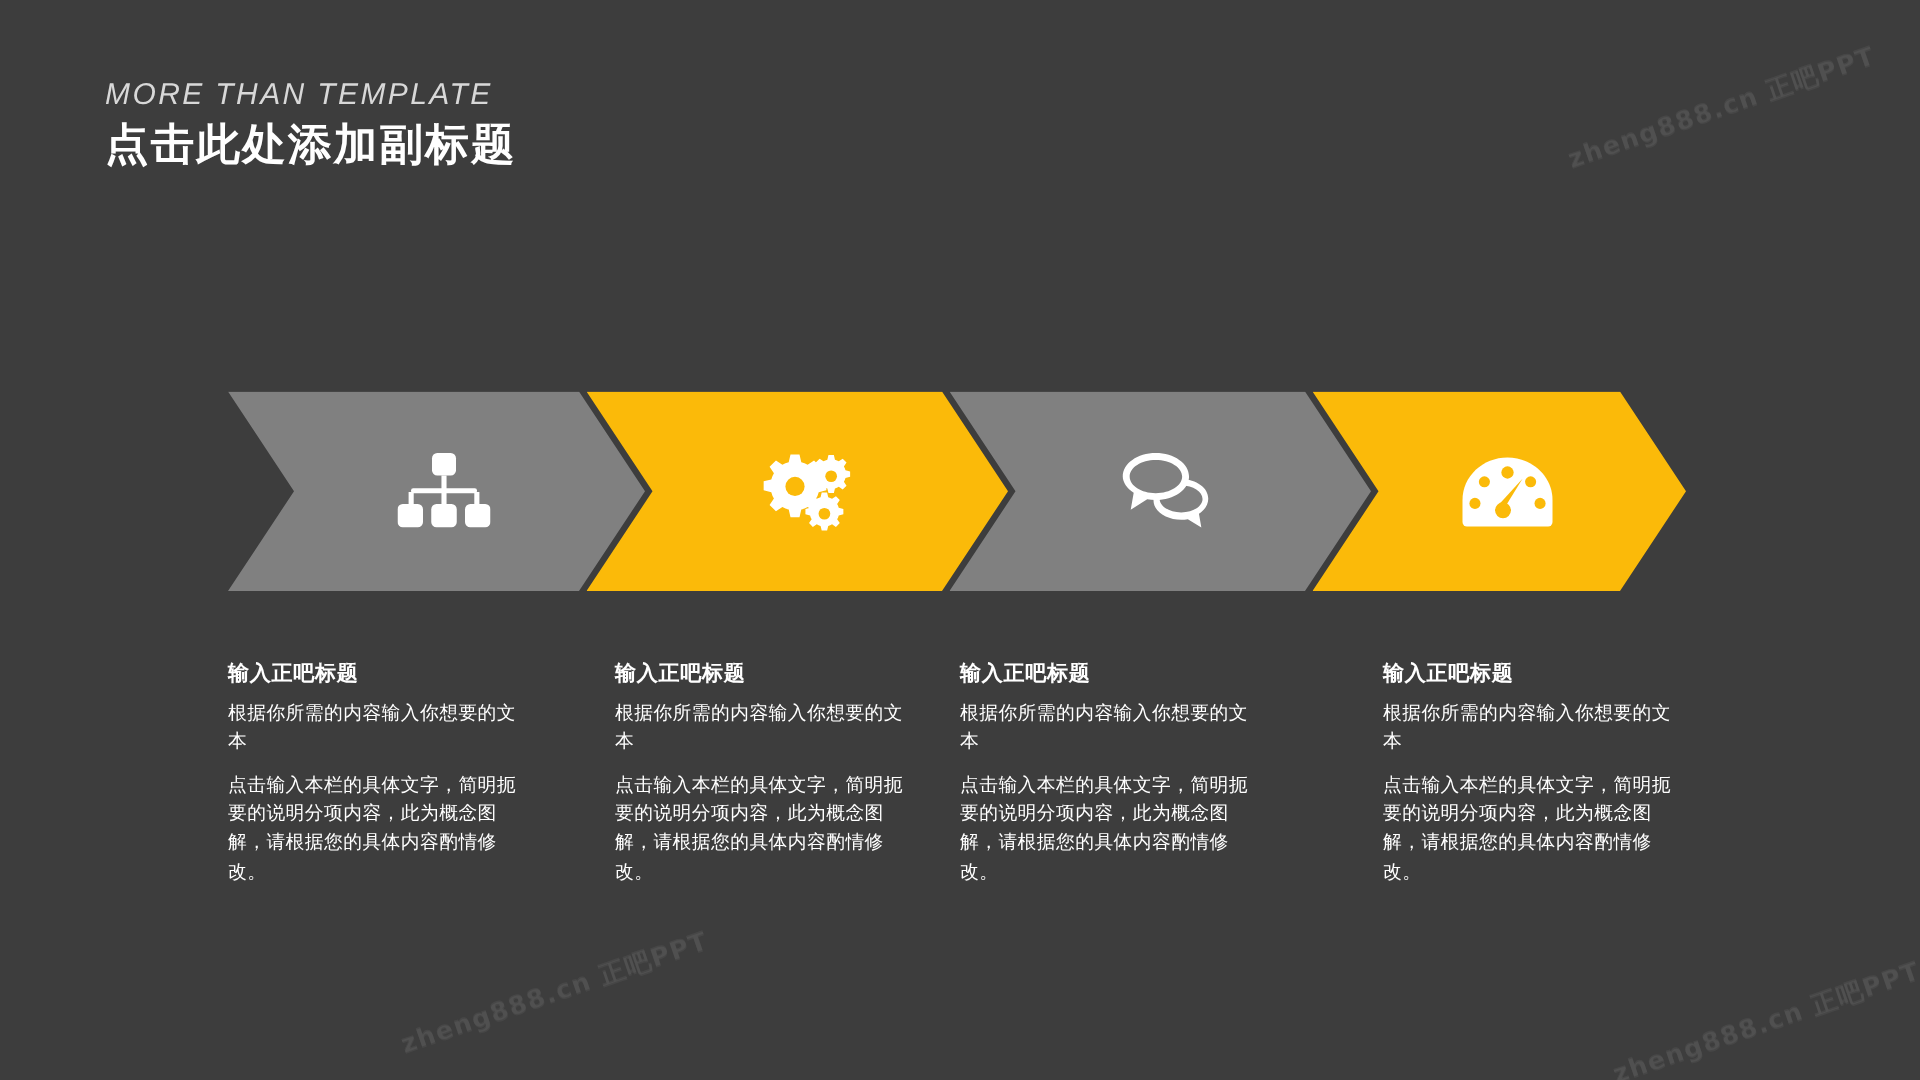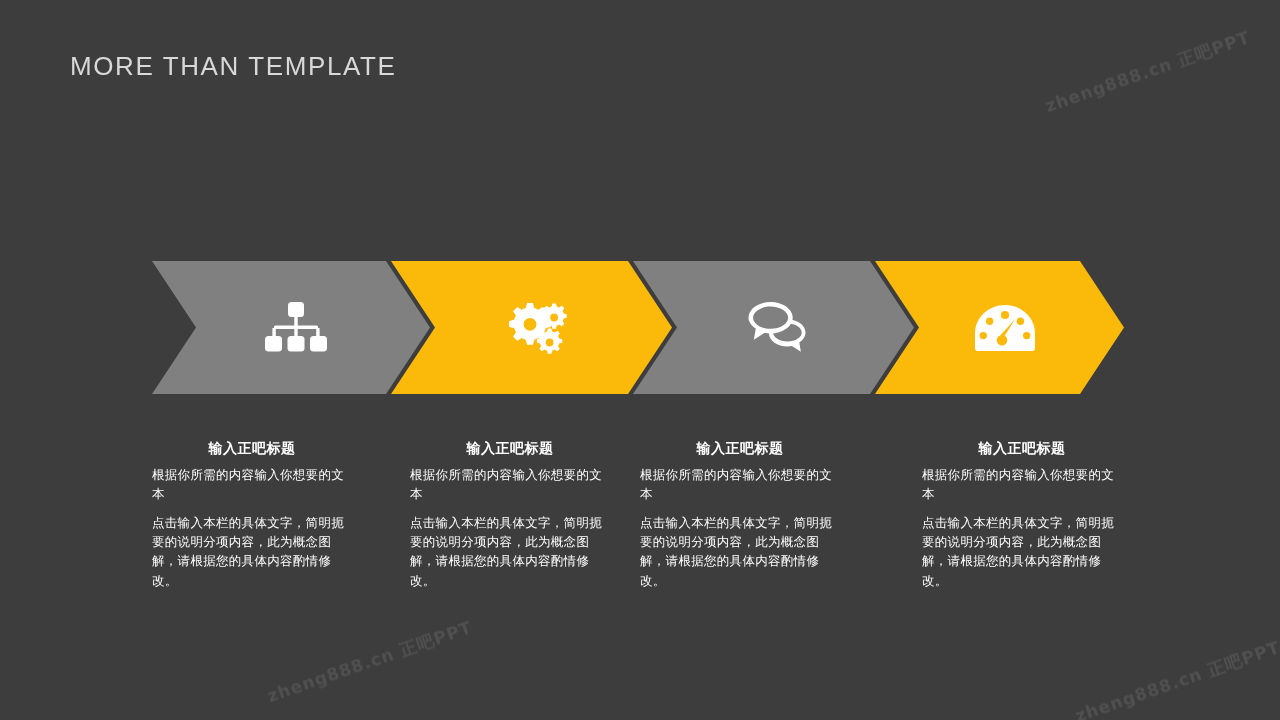--- a/index.html
+++ b/index.html
@@ -21,22 +21,22 @@
     white-space:nowrap;
     pointer-events:none;user-select:none;
   }
   .wm-tr{ left:1040px; top:60px; }
   .wm-bl{ left:262px;  top:650px; }
   .wm-br{ left:1070px; top:670px; }
 
   
   .header{position:absolute;left:70px;top:52px;}
   .title-en{
-    font-size:26px;letter-spacing:1.6px;font-weight:400;
-    color:#d8d8d8;line-height:1.12;
+    font-size:20px;letter-spacing:1.6px;font-weight:400;
+    color:#d8d8d8;line-height:1.12;font-style:italic;
   }
   .title-cn{
     font-size:29px;font-weight:bold;color:#ffffff;
     letter-spacing:1.5px;margin-top:7px;line-height:1.12;
   }
 
   
   .band{
     position:absolute;left:152px;top:261px;
     width:972px;height:133px;
@@ -62,38 +62,39 @@
   .cols{position:absolute;left:0;top:440px;width:1280px;height:190px;}
   .col{position:absolute;top:0;width:200px;}
   .col.p1{left:152px;}
   .col.p2{left:410px;}
   .col.p3{left:640px;}
   .col.p4{left:922px;}
 
   .col h3{
     margin:0 0 9px 0;
     font-size:14px;font-weight:bold;color:#ffffff;
-    letter-spacing:0.5px;line-height:1.2;text-align:center;
+    letter-spacing:0.5px;line-height:1.2;
   }
   .col p{
     margin:0 0 9px 0;
     font-size:12.5px;color:#ffffff;
     line-height:1.55;letter-spacing:0.3px;
   }
   .col p:last-child{margin-bottom:0;}
 </style>
 </head>
 <body>
 
 <div class="wm wm-tr">zheng888.cn 正吧PPT</div>
 <div class="wm wm-bl">zheng888.cn 正吧PPT</div>
 <div class="wm wm-br">zheng888.cn 正吧PPT</div>
 
 <div class="header">
   <div class="title-en">MORE THAN TEMPLATE</div>
+  <div class="title-cn">点击此处添加副标题</div>
 </div>
 
 <div class="band">
 
   <div class="chev c1">
     <div class="icon-wrap">
       <svg width="62" height="52" viewBox="0 0 62 52" aria-hidden="true">
         <rect x="23" y="0" width="16" height="15" rx="3.5" fill="#ffffff"></rect>
         <rect x="29.3" y="15" width="3.4" height="11" fill="#ffffff"></rect>
         <rect x="9" y="23.5" width="44" height="3.4" rx="1.5" fill="#ffffff"></rect>

